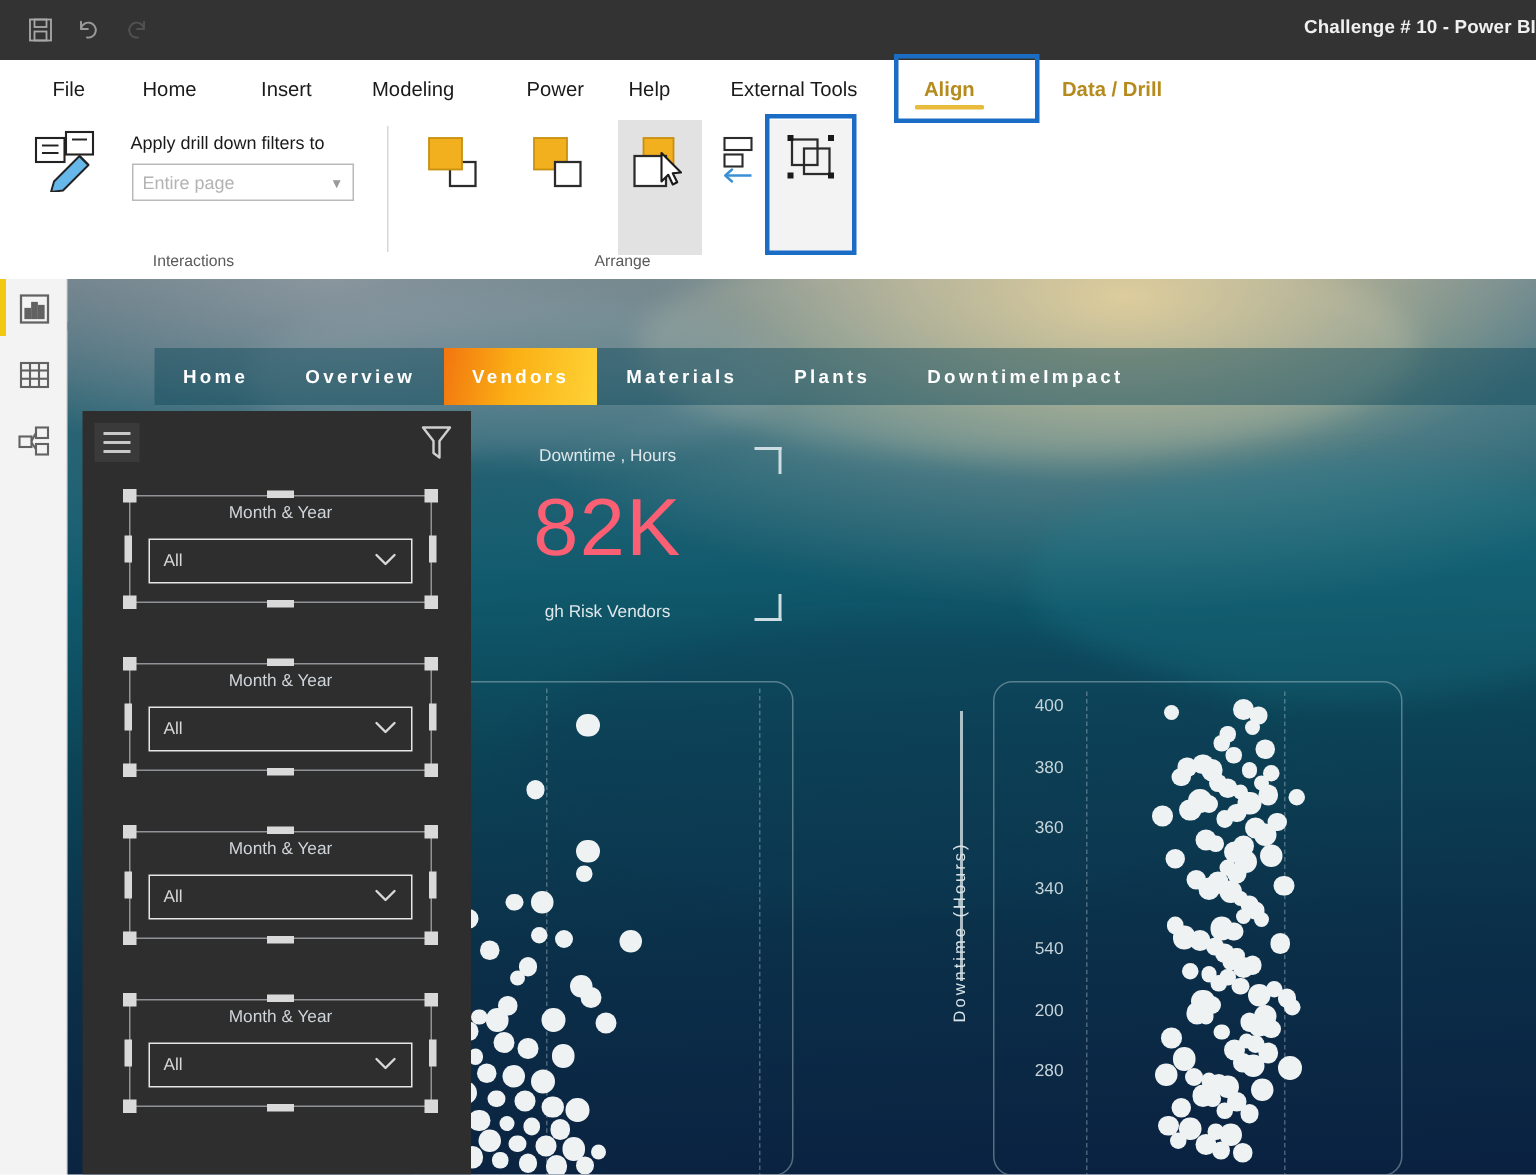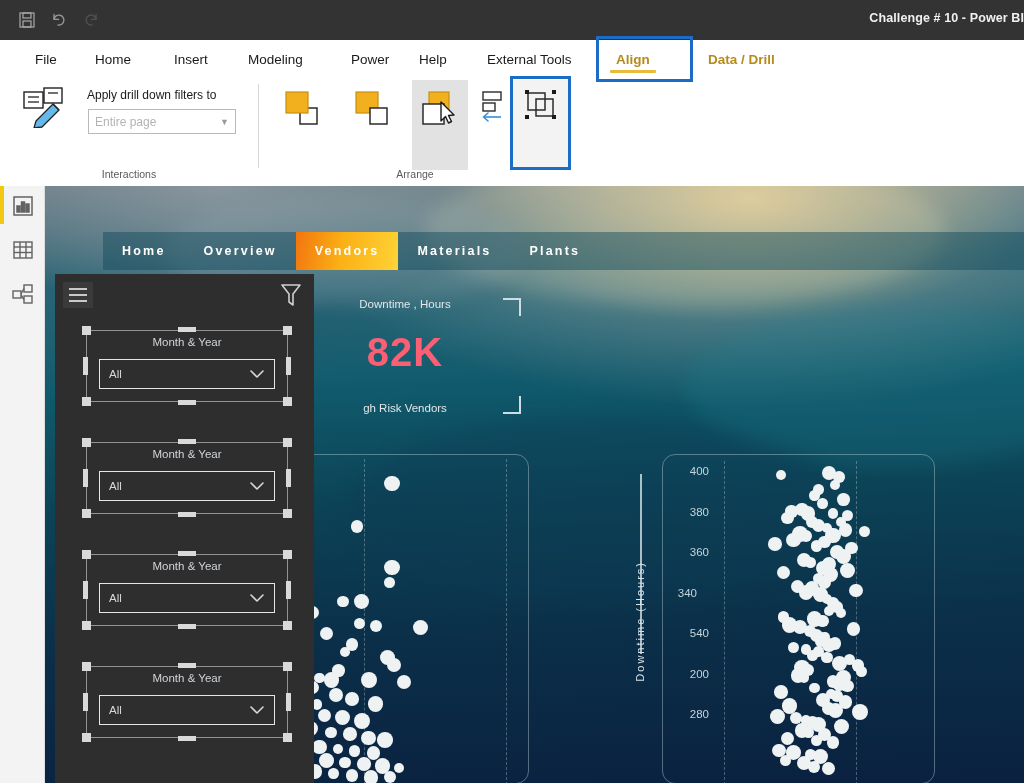--- a/index.html
+++ b/index.html
@@ -150,21 +150,21 @@
   .hnd.ev { width: 5px; height: 18px; }
 
   
   .kpi { position: absolute; }
   .kpi-cap {
     position: absolute; left: 0; top: 0; width: 100%; text-align: center;
     font-size: 11.5px; color: #dfe7ea; white-space: nowrap;
   }
   .kpi-val {
     position: absolute; left: 0; top: 22px; width: 100%; text-align: center;
-    font-size: 40px; color: #fb5f74; font-weight: bold; line-height: 64px;
+    font-size: 54px; color: #fb5f74; font-weight: normal; line-height: 64px;
     letter-spacing: 1px;
   }
   .kpi-sub {
     position: absolute; left: 0; bottom: 0; width: 100%; text-align: center;
     font-size: 11.5px; color: #dfe7ea; white-space: nowrap;
   }
   .brk { position: absolute; width: 18px; height: 18px; }
   .brk.tl { border-left: 2px solid #cddde2; border-top: 2px solid #cddde2; }
   .brk.tr { border-right: 2px solid #cddde2; border-top: 2px solid #cddde2; }
   .brk.bl { border-left: 2px solid #cddde2; border-bottom: 2px solid #cddde2; }
@@ -385,20 +385,23 @@
         <span>Overview</span>
       </div>
       <div class="rnav-item active">
         <span>Vendors</span>
       </div>
       <div class="rnav-item">
         <span>Materials</span>
       </div>
       <div class="rnav-item">
         <span>Plants</span>
+      </div>
+      <div class="rnav-item">
+        <span>DowntimeImpact</span>
       </div>
     </div>
 
   <div class="kpi" style="left:244px; top:112px; width:232px; height:116px;">
     <div class="brk tl" style="left:0; top:0;"></div>
     <div class="brk tr" style="right:0; top:0;"></div>
     <div class="brk bl" style="left:0; bottom:0;"></div>
     <div class="brk br" style="right:0; bottom:0;"></div>
     <div class="kpi-cap">Downtime , Hours</div>
     <div class="kpi-val">82K</div>
@@ -469,21 +472,21 @@
   </div>
 
   <div class="axis-rule" style="left:595px; top:288px; height:180px;"></div>
   <div class="axis-title" style="left:589px; top:375px;">Downtime (Hours)</div>
 
   <div class="chart-card" style="left:617px; top:268px; width:273px; height:330px;">
     <div id="yaxisR">
         <div class="ytick" style="left: 12px; top: 10.129px;">400</div>
         <div class="ytick" style="left: 12px; top: 50.6452px;">380</div>
         <div class="ytick" style="left: 12px; top: 91.1613px;">360</div>
-        <div class="ytick" style="left: 0; top: 131.677px;">340</div>
+        <div class="ytick" style="left: 12px; top: 131.677px;">340</div>
         <div class="ytick" style="left: 12px; top: 172.194px;">540</div>
         <div class="ytick" style="left: 12px; top: 212.71px;">200</div>
         <div class="ytick" style="left: 12px; top: 253.226px;">280</div>
         <div class="ytick" style="left: 12px; top: 293.742px; margin-top: 48px;">260</div>
       </div>
     <div class="gdash" style="left:61px; top:6px; height:324px;"></div>
     <div class="gdash" style="left:193px; top:6px; height:324px;"></div>
     <div id="dotsR">
         <div class="dot" style="width: 10.048px; height: 10.048px; left: 113.216px; top: 15.1308px;"></div>
         <div class="dot" style="width: 14.02px; height: 14.02px; left: 158.84px; top: 11.119px;"></div>

